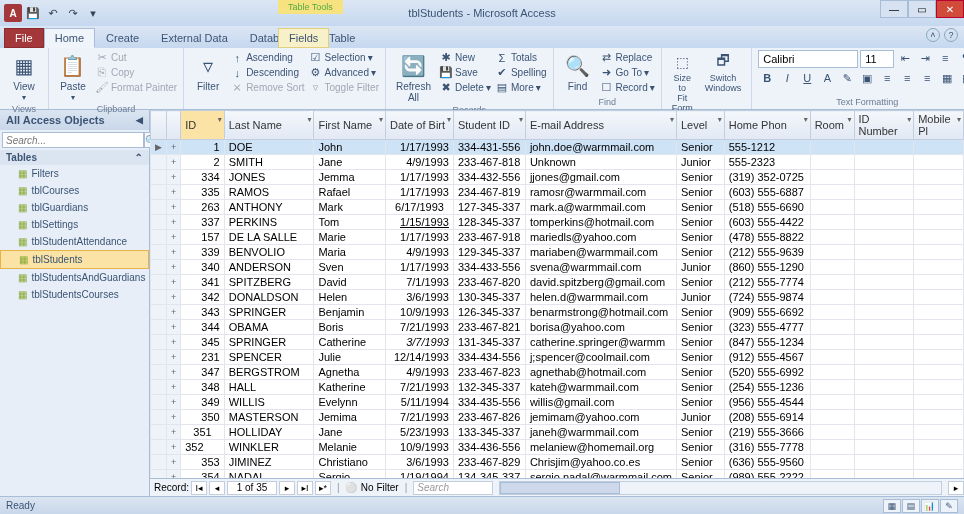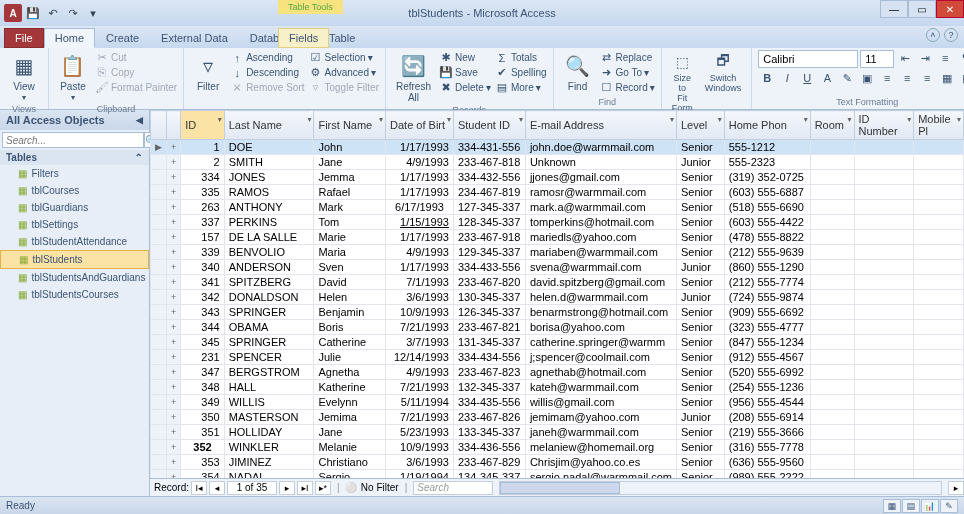--- a/index.html
+++ b/index.html
@@ -519,21 +519,21 @@
               <td></td>
               <td></td>
               <td></td>
             </tr>
             <tr>
               <td class="rowsel"></td>
               <td class="exp">+</td>
               <td style="text-align:right;">345</td>
               <td style="">SPRINGER</td>
               <td style="">Catherine</td>
-              <td style="text-align:right;">3/7/1993</td>
+              <td style="text-align:right;font-style:italic;">3/7/1993</td>
               <td style="">131-345-337</td>
               <td style="">catherine.springer@warmm</td>
               <td style="">Senior</td>
               <td style="">(847) 555-1234</td>
               <td></td>
               <td></td>
               <td></td>
             </tr>
             <tr>
               <td class="rowsel"></td>
@@ -606,36 +606,36 @@
               <td style="">jemimam@yahoo.com</td>
               <td style="">Junior</td>
               <td style="">(208) 555-6914</td>
               <td></td>
               <td></td>
               <td></td>
             </tr>
             <tr>
               <td class="rowsel"></td>
               <td class="exp">+</td>
-              <td style="text-align:right;">351</td>
+              <td style="text-align:center;">351</td>
               <td style="">HOLLIDAY</td>
               <td style="">Jane</td>
               <td style="text-align:right;">5/23/1993</td>
               <td style="">133-345-337</td>
               <td style="">janeh@warmmail.com</td>
               <td style="">Senior</td>
               <td style="">(219) 555-3666</td>
               <td></td>
               <td></td>
               <td></td>
             </tr>
             <tr>
               <td class="rowsel"></td>
               <td class="exp">+</td>
-              <td style="text-align:center;font-weight:bold;">352</td>
+              <td style="text-align:left;">352</td>
               <td style="">WINKLER</td>
               <td style="">Melanie</td>
               <td style="text-align:right;">10/9/1993</td>
               <td style="">334-436-556</td>
               <td style="">melaniew@homemail.org</td>
               <td style="">Senior</td>
               <td style="">(316) 555-7778</td>
               <td></td>
               <td></td>
               <td></td>

